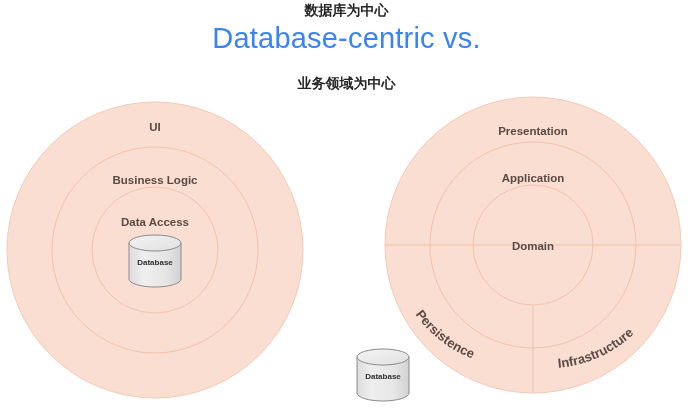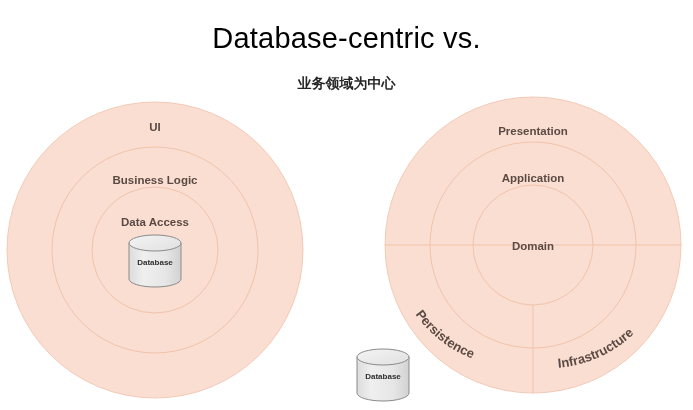--- a/index.html
+++ b/index.html
@@ -52,21 +52,21 @@
     left: 0;
     top: 22px;
     width: 693px;
     text-align: center;
     pointer-events: none;
   }
   .title-line {
     font-family: "Liberation Sans", sans-serif;
     font-size: 29px;
     font-weight: 300;
-    color: #000000;
+    color: #3b82f6;
     line-height: 33px;
     letter-spacing: 0.2px;
     white-space: nowrap;
   }
   text.ring-label {
     font-family: "Liberation Sans", sans-serif;
     font-size: 11.5px;
     font-weight: 700;
     fill: #5a4a43;
   }
@@ -147,20 +147,21 @@
       </text>
     </g>
 
     <g>
       <path d="M357,357 L357,393 A26,8 0 0 0 409,393 L409,357 Z" fill="url(#cylSide)" stroke="#8a8a8a" stroke-width="1"></path>
       <ellipse cx="383" cy="357" rx="26" ry="8" fill="url(#cylTop)" stroke="#8a8a8a" stroke-width="1"></ellipse>
       <text class="db-label" x="383" y="379" text-anchor="middle">Database</text>
     </g>
   </svg>
 
+  <div class="ann-cn" id="ann-top">数据库为中心</div>
 
   <div class="title-wrap">
     <div class="title-line">Database-centric vs.</div>
   </div>
 
   <div class="ann-cn" id="ann-bottom">业务领域为中心</div>
 
 </div>
 
 </body></html>

